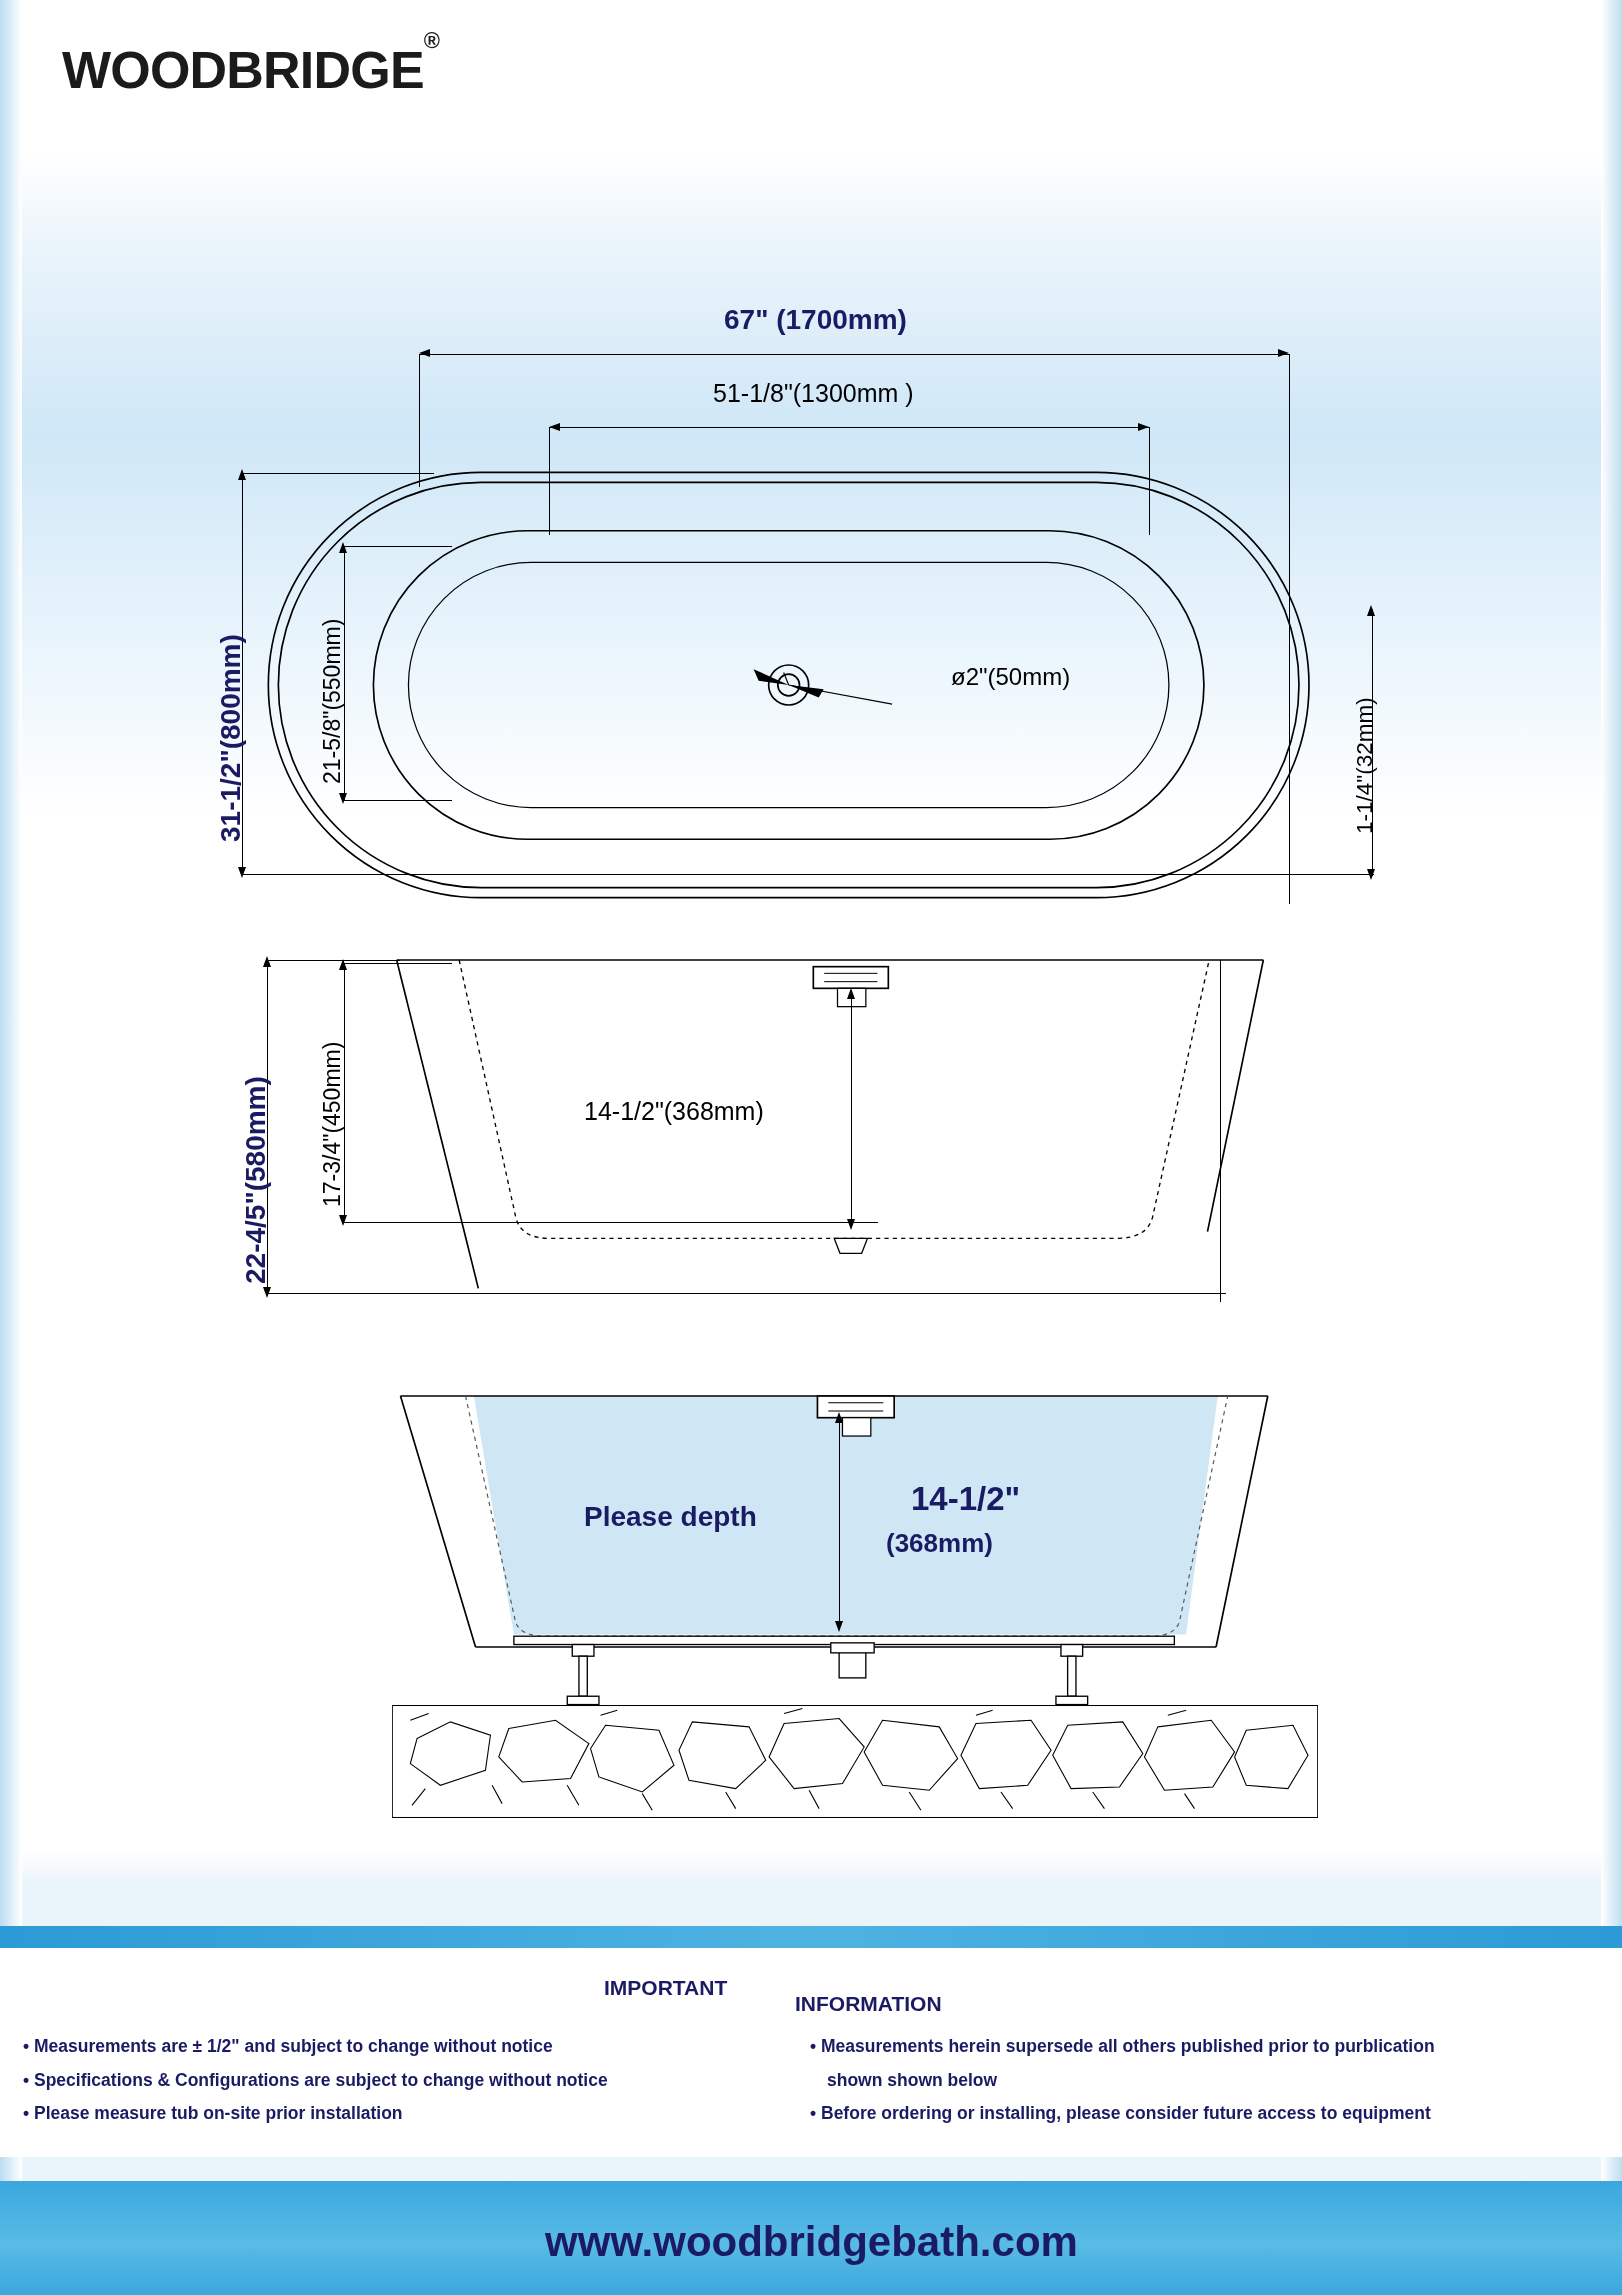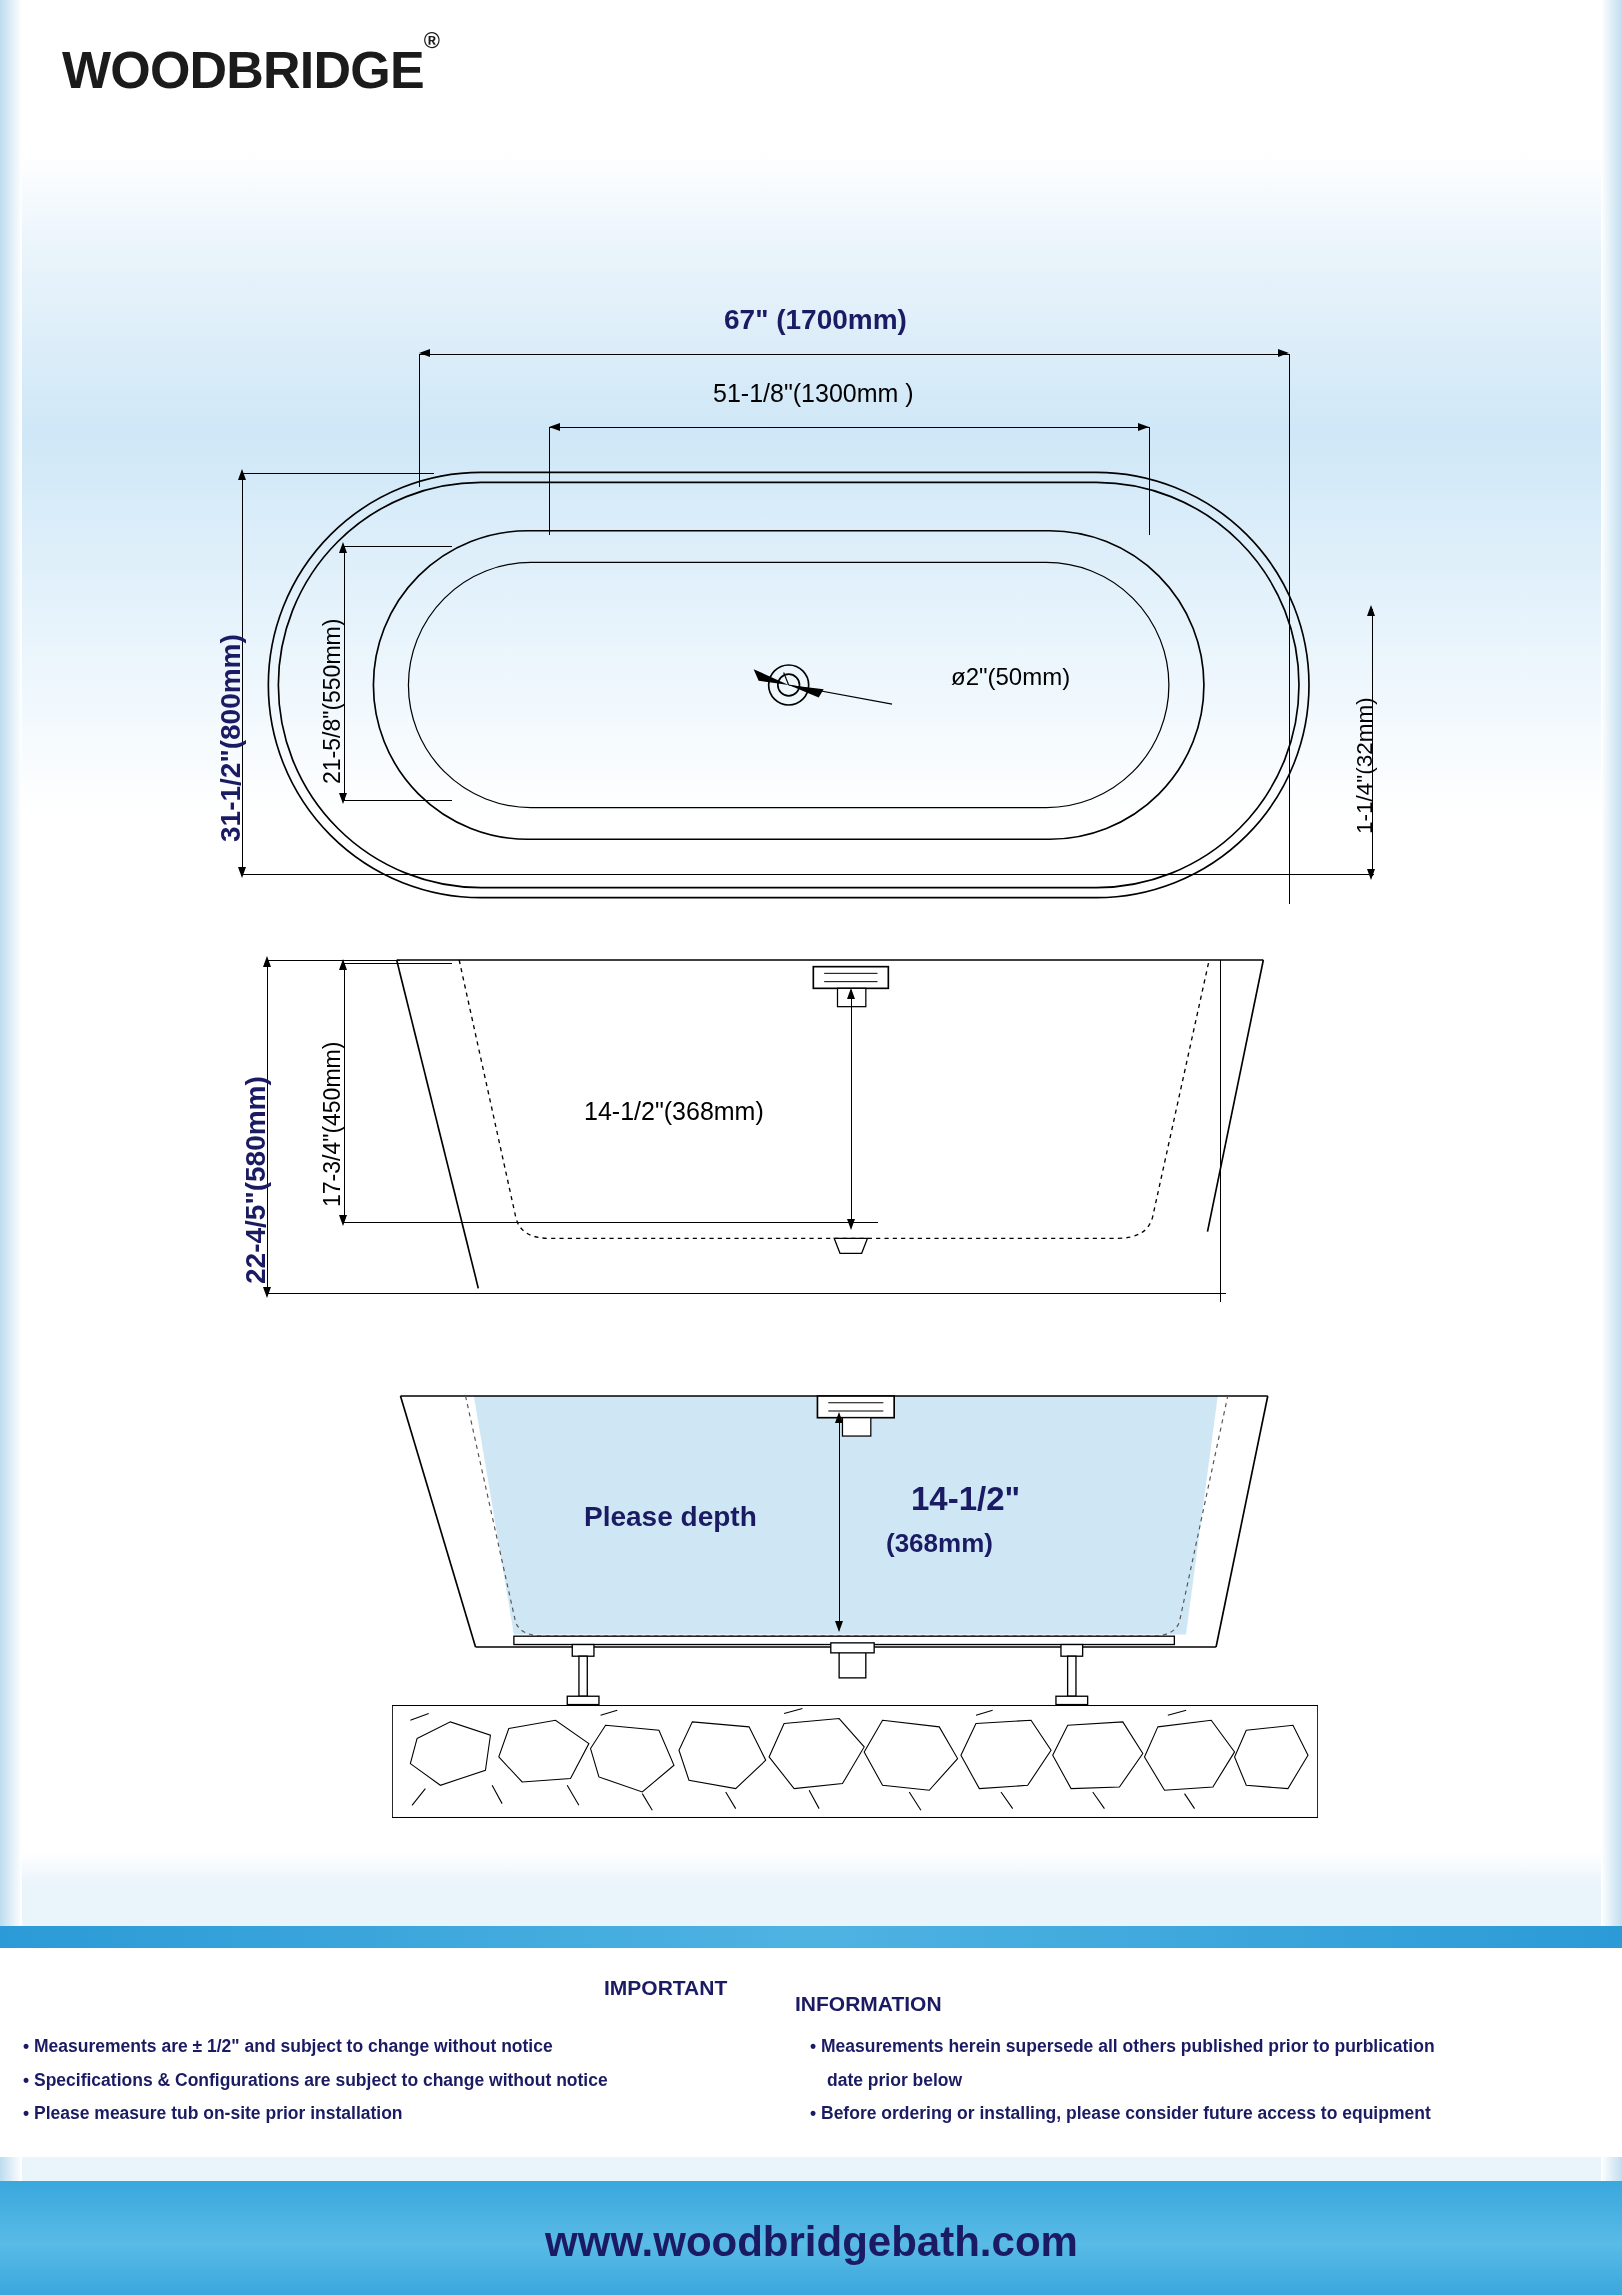--- a/index.html
+++ b/index.html
@@ -248,19 +248,19 @@
 <div class="band-top"></div>
 <div class="info-area">
   <div class="imp-head" style="left:604px; top:28px;">IMPORTANT</div>
   <div class="imp-head" style="left:795px; top:44px;">INFORMATION</div>
 
   <div class="bullet" style="left:23px; top:88px;">• Measurements are ± 1/2" and subject to change without notice</div>
   <div class="bullet" style="left:23px; top:122px;">• Specifications &amp; Configurations are subject to change without notice</div>
   <div class="bullet" style="left:23px; top:155px;">• Please measure tub on-site prior installation</div>
 
   <div class="bullet" style="left:810px; top:88px;">• Measurements herein supersede all others published prior to purblication</div>
-  <div class="bullet" style="left:827px; top:122px;">  date prior below</div>
+  <div class="bullet" style="left:827px; top:122px;">  shown shown below</div>
   <div class="bullet" style="left:810px; top:155px;">• Before ordering or installing, please consider future access to equipment</div>
 </div>
 
 <div class="band-bottom"></div>
 <div class="site">www.woodbridgebath.com</div>
 
 
 </body></html>

